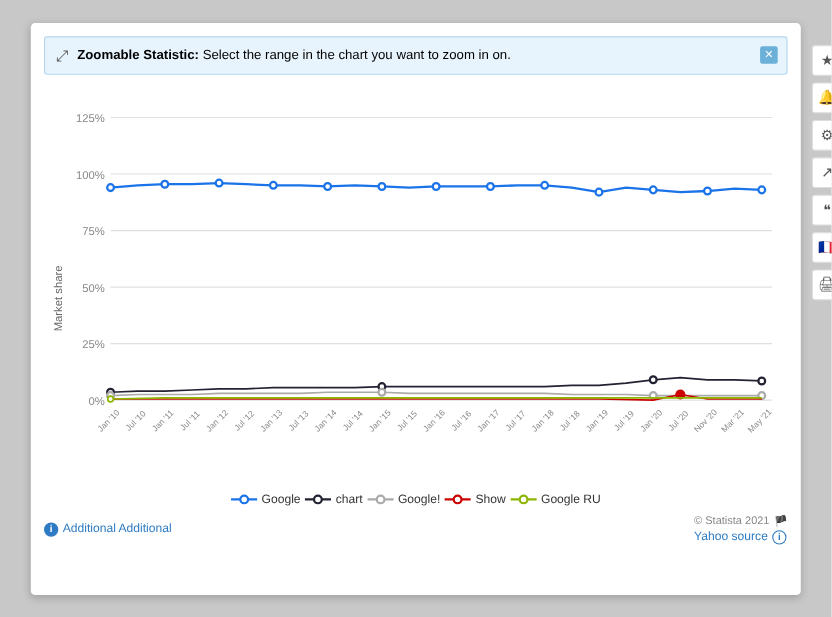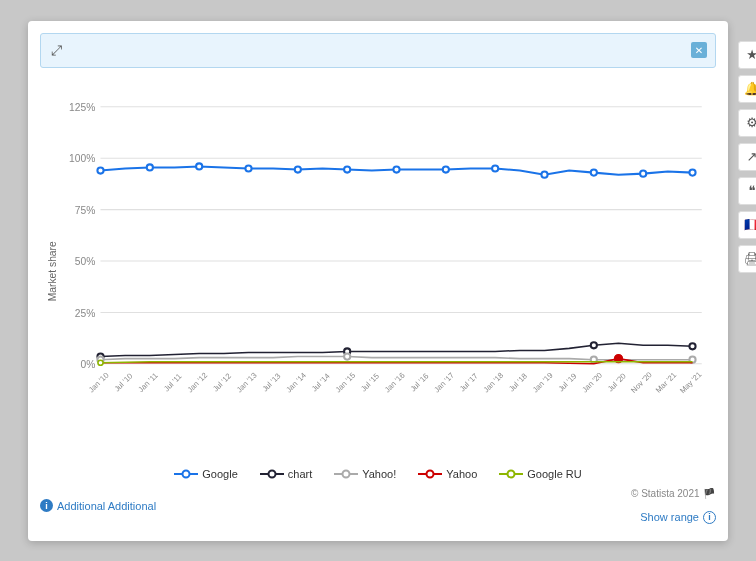--- a/index.html
+++ b/index.html
@@ -87,22 +87,22 @@
       height: 370px;
     }
     .chart-svg {
       width: 100%;
       height: 100%;
     }
     
     .legend {
       display: flex;
       justify-content: center;
-      gap: 22px;
-      margin-top: 22px;
+      gap: 4px;
+      margin-top: 2px;
       font-size: 11px;
       color: #333;
     }
     .legend-item {
       display: flex;
       align-items: center;
       gap: 4px;
     }
     
     .chart-footer {
@@ -130,41 +130,44 @@
     .statista-copyright {
       color: #888;
       font-size: 10px;
       display: flex;
       align-items: center;
       gap: 4px;
     }
     .footer-right {
       display: flex;
       flex-direction: column;
-      align-items: flex-end;
-      gap: 12px;
+      gap: 2px;
     }
   </style>
 </head>
 <body>
 
 <div class="main-card">
 
   <div class="sidebar-icons">
     <div class="sidebar-icon-btn">★</div>
     <div class="sidebar-icon-btn">🔔</div>
     <div class="sidebar-icon-btn">⚙</div>
     <div class="sidebar-icon-btn">↗</div>
     <div class="sidebar-icon-btn">❝</div>
     <div class="sidebar-icon-btn">🇫🇷</div>
     <div class="sidebar-icon-btn">🖨</div>
   </div>
 
   <div class="zoom-banner">
     <span class="zoom-icon">⤢</span>
+    <span class="banner-text">
+      <strong>Zoomable Statistic:</strong>
+      <span>Select the range in the chart you want to zoom in on.</span>
+    </span>
     <button class="close-btn">✕</button>
   </div>
 
   <div class="chart-container">
     <svg class="chart-svg" viewBox="0 0 650 360">
 
       <text x="12" y="190" transform="rotate(-90,12,190)" font-size="10" fill="#666" text-anchor="middle">Market share</text>
 
       <line x1="55" y1="30" x2="640" y2="30" stroke="#e0e0e0" stroke-width="1"></line>
       <text x="50" y="34" font-size="10" fill="#888" text-anchor="end">125%</text>
@@ -263,28 +266,28 @@
         <line x1="0" y1="5" x2="24" y2="5" stroke="#222233" stroke-width="2"></line>
         <circle cx="12" cy="5" r="3.5" fill="white" stroke="#222233" stroke-width="2"></circle>
       </svg>
       <span>chart</span>
     </div>
     <div class="legend-item">
       <svg width="24" height="10">
         <line x1="0" y1="5" x2="24" y2="5" stroke="#aaaaaa" stroke-width="2"></line>
         <circle cx="12" cy="5" r="3.5" fill="white" stroke="#aaaaaa" stroke-width="2"></circle>
       </svg>
-      <span>Yahoo!</span>
+      <span>Google!</span>
     </div>
     <div class="legend-item">
       <svg width="24" height="10">
         <line x1="0" y1="5" x2="24" y2="5" stroke="#cc0000" stroke-width="2"></line>
         <circle cx="12" cy="5" r="3.5" fill="white" stroke="#cc0000" stroke-width="2"></circle>
       </svg>
-      <span>Yahoo</span>
+      <span>Show</span>
     </div>
     <div class="legend-item">
       <svg width="24" height="10">
         <line x1="0" y1="5" x2="24" y2="5" stroke="#8db600" stroke-width="2"></line>
         <circle cx="12" cy="5" r="3.5" fill="white" stroke="#8db600" stroke-width="2"></circle>
       </svg>
       <span>Google RU</span>
     </div>
   </div>
 
@@ -292,18 +295,18 @@
     <div class="additional-info">
       <span style="width:13px;height:13px;border-radius:50%;background:#2e7bc4;color:white;font-size:9px;display:inline-flex;align-items:center;justify-content:center;font-weight:bold;">i</span>
       <span>Additional Additional</span>
     </div>
     <div class="footer-right">
       <div class="statista-copyright">
         <span>© Statista 2021</span>
         <span>🏴</span>
       </div>
       <div class="show-source">
-        <span>Show range</span>
+        <span>Yahoo source</span>
         <span style="width:13px;height:13px;border-radius:50%;border:1.5px solid #2e7bc4;color:#2e7bc4;font-size:9px;display:inline-flex;align-items:center;justify-content:center;font-weight:bold;">i</span>
       </div>
     </div>
   </div>
 </div>
 
 </body></html>

